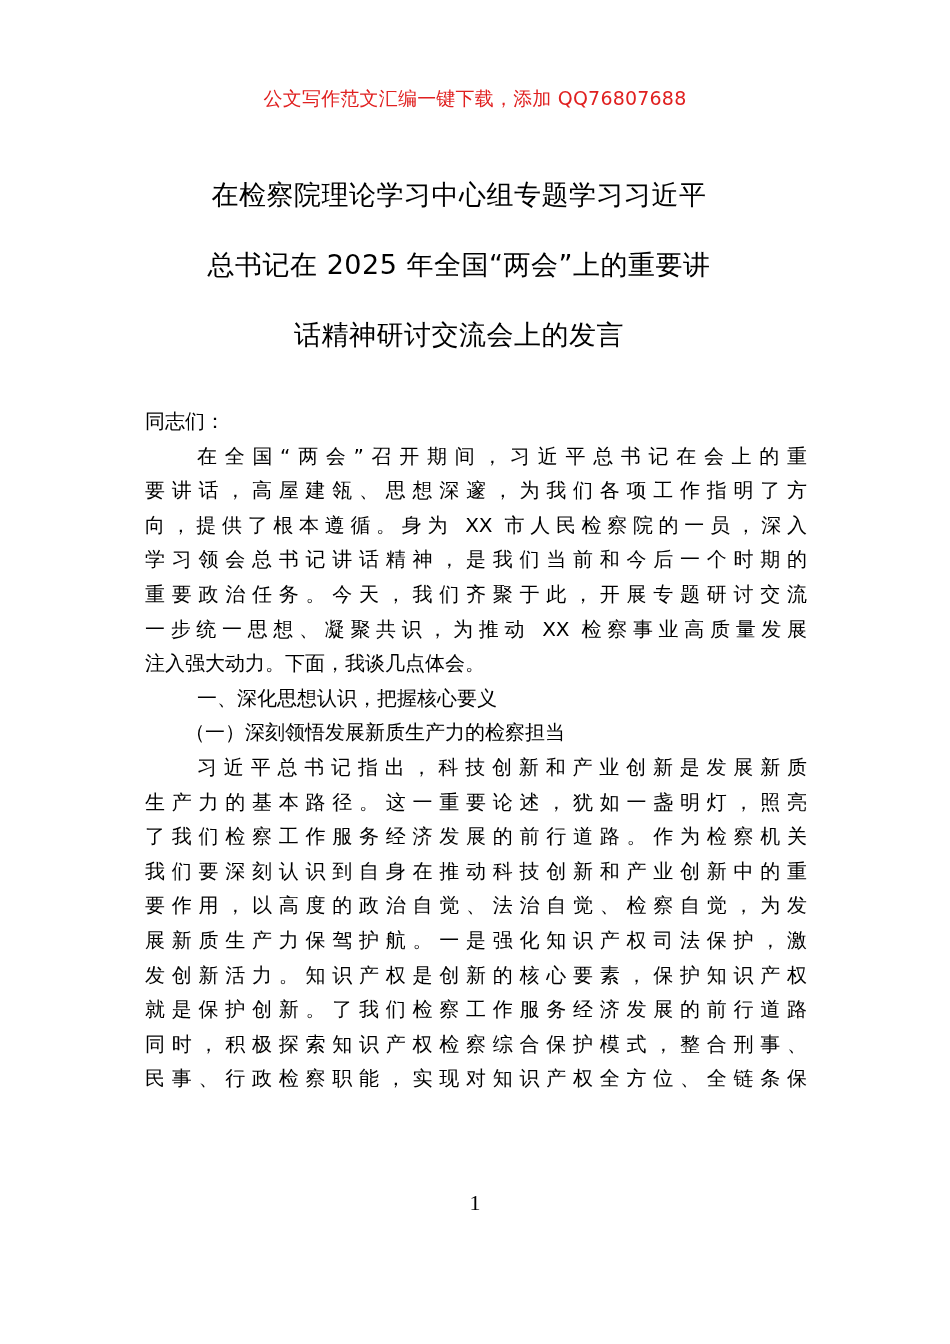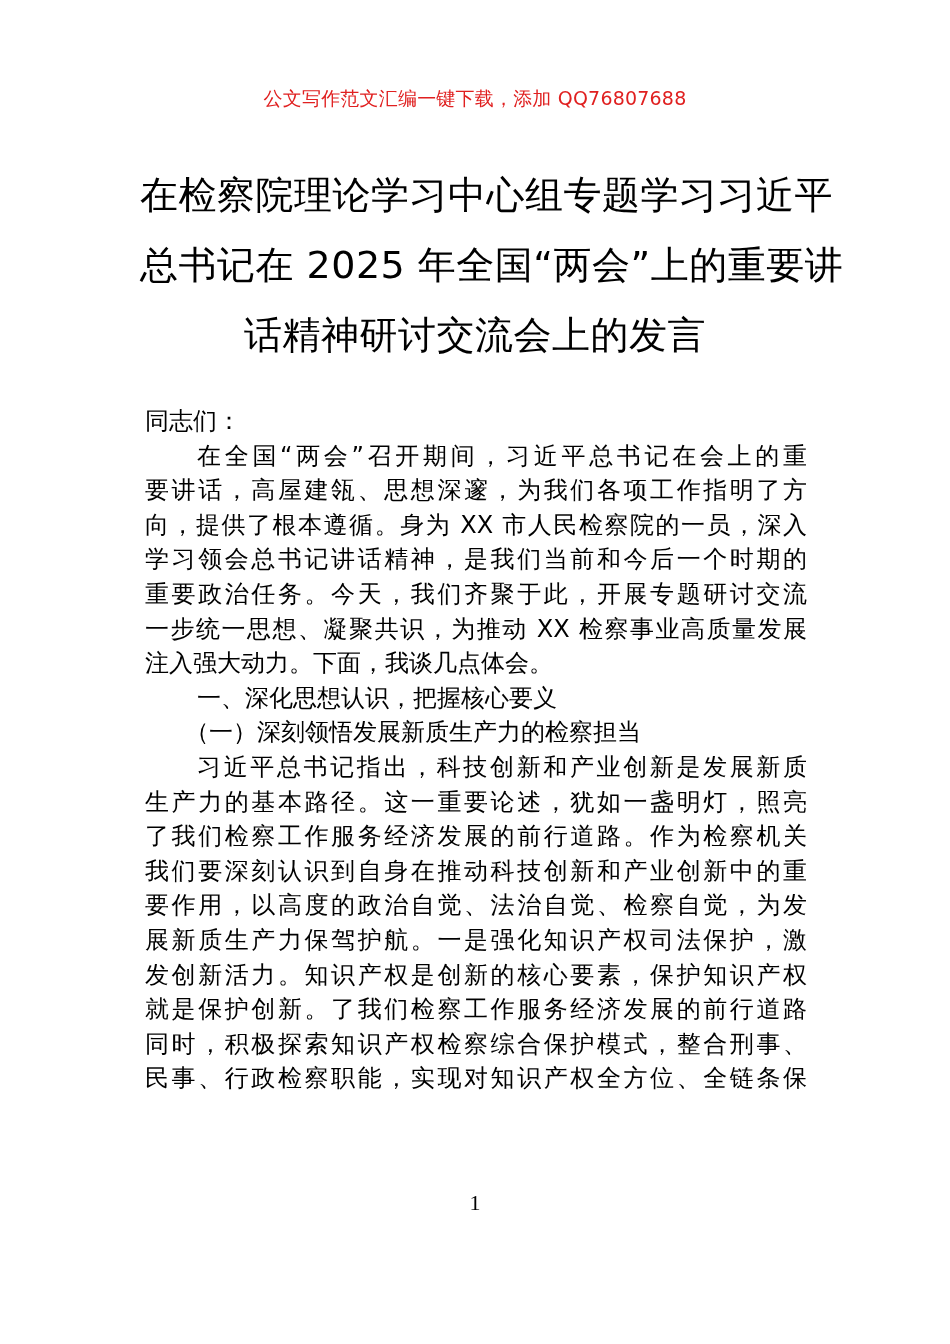--- a/index.html
+++ b/index.html
@@ -1,24 +1,24 @@
 <!DOCTYPE html>
 <html><head>
 <meta charset="utf-8">
 <style>
   html, body { margin: 0; padding: 0; background: #ffffff; }
   body { width: 950px; height: 1344px; position: relative; overflow: hidden;
          font-family: "DejaVu Sans", "Liberation Sans", sans-serif; color: #000; }
   .watermark { position: absolute; top: 84px; left: 0; width: 950px; text-align: center;
                font-size: 19px; line-height: 28px; color: #e02020; letter-spacing: 0.2px; }
-  .title { position: absolute; top: 160px; left: 140px; width: 670px; text-align: center;
-           font-size: 38px; line-height: 70px; letter-spacing: 0.5px; }
+  .title { position: absolute; top: 160px; left: 124px; width: 670px; text-align: center;
+           font-size: 27px; line-height: 70px; letter-spacing: 0.5px; }
   .title .line { display: block; white-space: nowrap; }
   .body { position: absolute; top: 404px; left: 145px; width: 662px;
-          font-size: 24px; line-height: 34.6px; }
+          font-size: 20px; line-height: 34.6px; }
   .body .ln { display: block; white-space: nowrap; text-align: justify; text-align-last: justify; height: 34.6px; }
   .body .ln.last { text-align-last: left; }
   .body .ln.indent { padding-left: 52px; }
   .body .ln.heading { padding-left: 52px; text-align-last: left; }
   .body .ln.sub { padding-left: 40px; text-align-last: left; }
   .page-number { position: absolute; top: 1190px; left: 0; width: 950px; text-align: center;
                  font-family: "Liberation Serif", "DejaVu Serif", serif; font-size: 22px; }
 </style>
 </head>
 <body>

